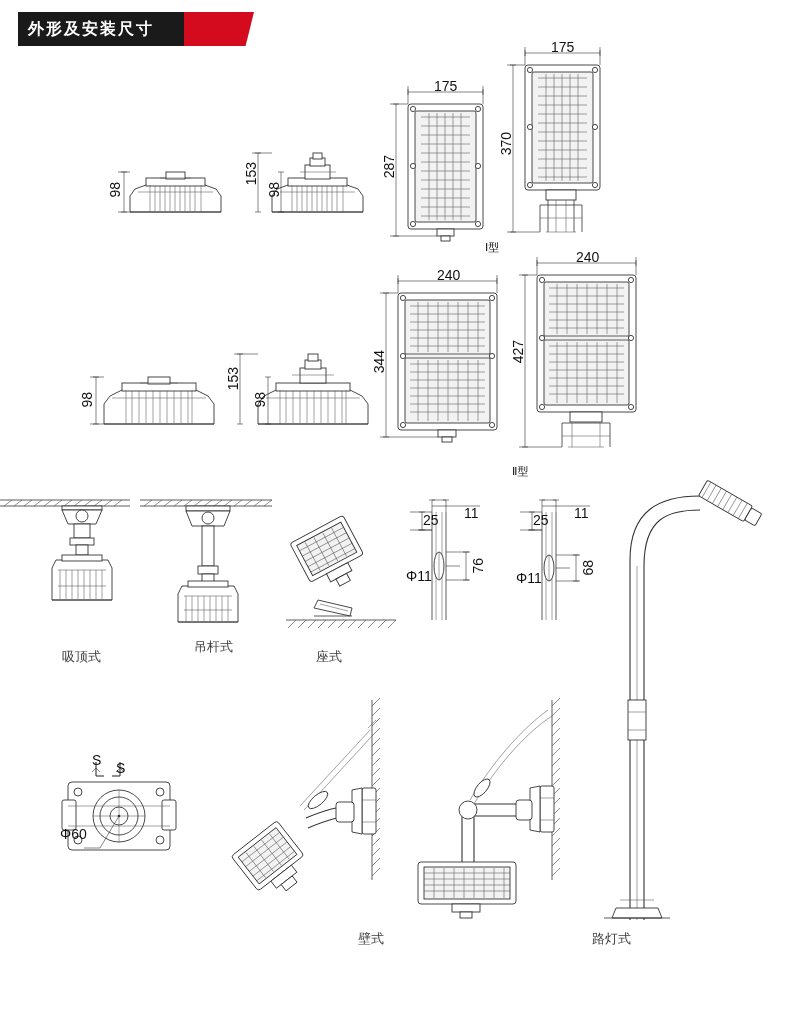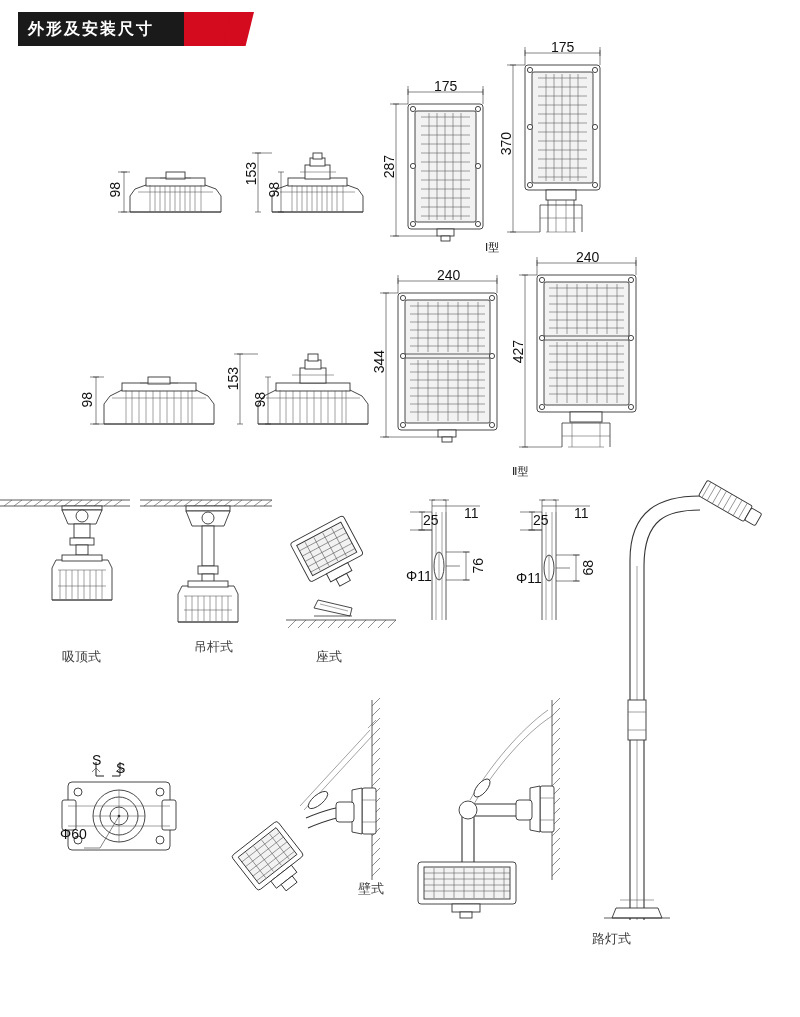--- a/index.html
+++ b/index.html
@@ -451,21 +451,21 @@
   <div class="dimtxt vtxt" style="left:252px;top:392px;">98</div>
   <div class="dimtxt" style="left:437px;top:267px;">240</div>
   <div class="dimtxt vtxt" style="left:371px;top:350px;">344</div>
   <div class="dimtxt" style="left:576px;top:249px;">240</div>
   <div class="dimtxt vtxt" style="left:510px;top:340px;">427</div>
   <div class="lbl" style="left:512px;top:464px;">Ⅱ型</div>
 
   <div class="lbl-cn" style="left:62px;top:648px;">吸顶式</div>
   <div class="lbl-cn" style="left:194px;top:638px;">吊杆式</div>
   <div class="lbl-cn" style="left:316px;top:648px;">座式</div>
-  <div class="lbl-cn" style="left:358px;top:880px;">壁式</div>
+  <div class="lbl-cn" style="left:358px;top:930px;">壁式</div>
   <div class="lbl-cn" style="left:592px;top:930px;">路灯式</div>
 
   <div class="dimtxt" style="left:423px;top:512px;">25</div>
   <div class="dimtxt" style="left:464px;top:505px;">11</div>
   <div class="dimtxt" style="left:406px;top:568px;">Φ11</div>
   <div class="dimtxt vtxt" style="left:470px;top:558px;">76</div>
 
   <div class="dimtxt" style="left:533px;top:512px;">25</div>
   <div class="dimtxt" style="left:574px;top:505px;">11</div>
   <div class="dimtxt" style="left:516px;top:570px;">Φ11</div>

